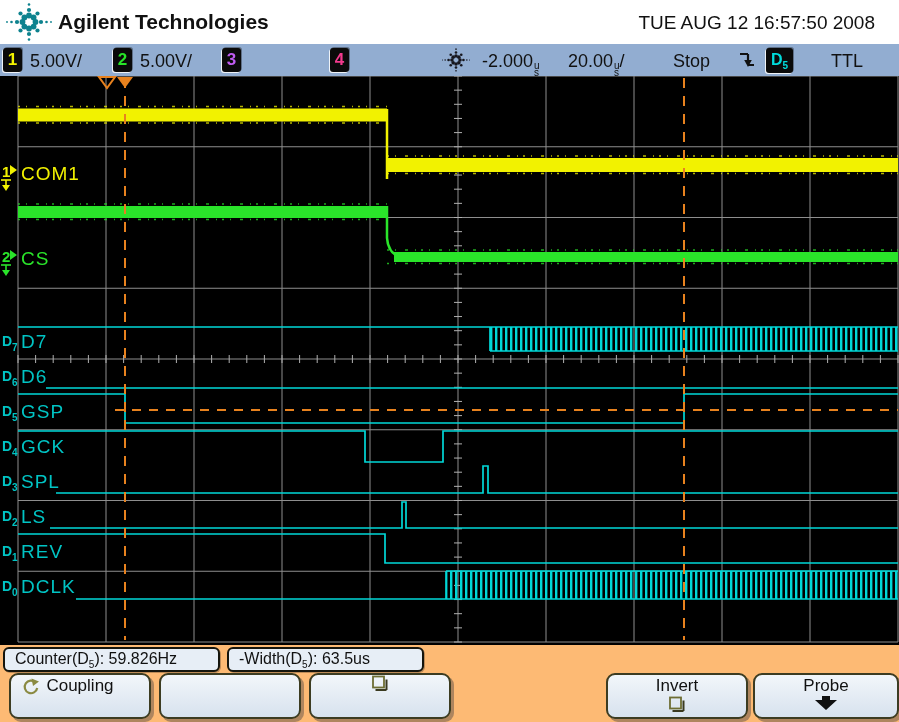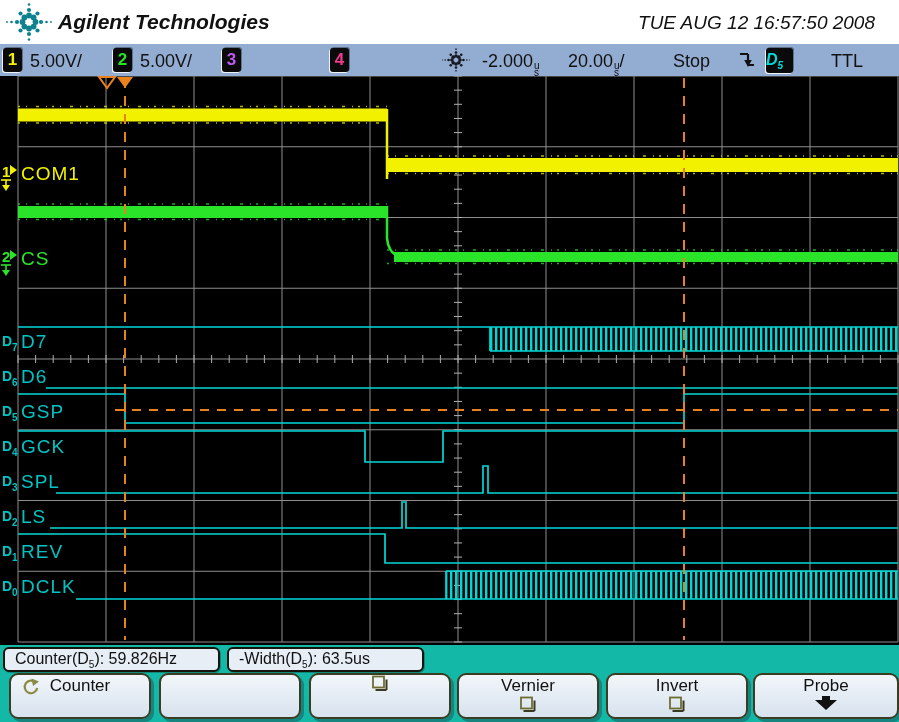--- a/index.html
+++ b/index.html
@@ -1,44 +1,44 @@
 <!DOCTYPE html>
 <html><head>
 <meta charset="utf-8">
 <style>
   html,body{margin:0;padding:0;width:899px;height:722px;overflow:hidden;
     background:#93aed3;font-family:"Liberation Sans",sans-serif;}
   #stage{position:relative;width:899px;height:722px;}
 
   
-  .header{position:absolute;left:0;top:0;width:899px;height:44px;background:#ffffff;font-style:italic;}
+  .header{position:absolute;left:0;top:0;width:899px;height:44px;background:#ffffff;}
   .logo{position:absolute;left:6px;top:1px;}
   .brand{position:absolute;left:58px;top:10px;font-size:21px;font-weight:bold;color:#111;letter-spacing:0px;}
   .datetime{position:absolute;right:24px;top:12px;font-size:19px;color:#111;white-space:nowrap;}
 
   
   .sbar{position:absolute;left:0;top:44px;width:899px;height:32px;background:#92add1;}
   .sbar *{position:absolute;}
   .badge{top:4px;width:19px;height:24px;background:#0a0a0a;border-radius:3px;
     font-size:17px;font-weight:bold;text-align:center;line-height:24px;
     box-shadow:-1px 1px 0 rgba(255,255,255,.85),1px -1px 0 rgba(0,0,0,.35);}
   .sctext{top:7px;font-size:18px;color:#111;white-space:nowrap;}
   .ustack{display:inline-flex;position:static;flex-direction:column;vertical-align:-2px;
     margin-left:1px;font-size:10px;line-height:7px;color:#111;}
   .ustack i{font-style:normal;position:static;}
   .d5badge{top:4px;left:766px;width:27px;height:25px;background:#0a0a0a;border-radius:3px;
-    line-height:24px;color:#00dcdc;font-weight:bold;font-size:16px;
-    box-shadow:-1px 1px 0 rgba(255,255,255,.85),1px -1px 0 rgba(0,0,0,.35);font-style:italic;}
+    text-align:center;line-height:24px;color:#00dcdc;font-weight:bold;font-size:16px;
+    box-shadow:-1px 1px 0 rgba(255,255,255,.85),1px -1px 0 rgba(0,0,0,.35);}
   .d5badge sub{position:static;font-size:10px;}
 
   
   .plot{position:absolute;left:0;top:76px;width:899px;height:569px;background:#000;}
 
   
-  .bbar{position:absolute;left:0;top:645px;width:899px;height:77px;background:#14b8a6;}
+  .bbar{position:absolute;left:0;top:645px;width:899px;height:77px;background:#fdba74;}
   .pill{position:absolute;top:2px;height:21px;border:2px solid #15150d;border-radius:6px;
     background:#e7eef6;font-size:16px;color:#111;line-height:20px;padding:0 10px;white-space:nowrap;
     box-shadow:1px 1px 0 rgba(0,0,0,.25);}
   .pill sub{font-size:10px;}
   .key{position:absolute;top:28px;width:138px;height:42px;border:2px solid #3c3c22;border-radius:9px;
     background:linear-gradient(#f2f6fa,#d7e2ee);box-shadow:3px 3px 0 rgba(25,35,55,.35);
     font-size:17px;color:#111;text-align:center;cursor:pointer;}
   .kline1{height:21px;line-height:21px;position:relative;}
   .kline2{height:19px;line-height:18px;}
   .kicon{position:absolute;left:8px;top:2px;}
@@ -357,32 +357,25 @@
   </div>
 
   <div class="bbar">
     <div class="pill" style="left:3px;width:193px"><span>Counter(D</span><sub>5</sub><span>): 59.826Hz</span></div>
     <div class="pill" style="left:227px;width:173px"><span>-Width(D</span><sub>5</sub><span>): 63.5us</span></div>
 
     <div class="key" style="left:9px">
       <div class="kline1"><svg class="kicon" width="22" height="19" viewBox="0 0 22 19">
             <path d="M16.5 5.5 A6.3 6.3 0 1 0 18.2 11" fill="none" stroke="#8a8a42" stroke-width="2.2"></path>
             <polygon points="12.5,1.5 20,4.5 14,9" fill="#8a8a42"></polygon>
-          </svg><span>Counter</span></div>
+          </svg><span>Coupling</span></div>
     </div>
     <div class="key" style="left:159px">
     </div>
     <div class="key" style="left:309px">
-      <div class="kline2"><svg width="20" height="17" viewBox="0 0 20 17">
-            <rect x="3" y="1.5" width="11" height="11" fill="none" stroke="#6e6e34" stroke-width="1.8"></rect>
-            <path d="M5.5 15 H16.5 M16.5 15 V4.5" stroke="#3a3a20" stroke-width="2" fill="none"></path>
-          </svg></div>
-    </div>
-    <div class="key" style="left:457px">
-      <div class="kline1"><span>Vernier</span></div>
       <div class="kline2"><svg width="20" height="17" viewBox="0 0 20 17">
             <rect x="3" y="1.5" width="11" height="11" fill="none" stroke="#6e6e34" stroke-width="1.8"></rect>
             <path d="M5.5 15 H16.5 M16.5 15 V4.5" stroke="#3a3a20" stroke-width="2" fill="none"></path>
           </svg></div>
     </div>
     <div class="key" style="left:753px;width:142px">
       <div class="kline1"><span>Probe</span></div>
       <div class="kline2"><svg width="34" height="16" viewBox="0 0 34 16">
             <polygon points="13,0 21,0 21,4 28,4 17,14 6,4 13,4" fill="#111"></polygon>
           </svg></div>

